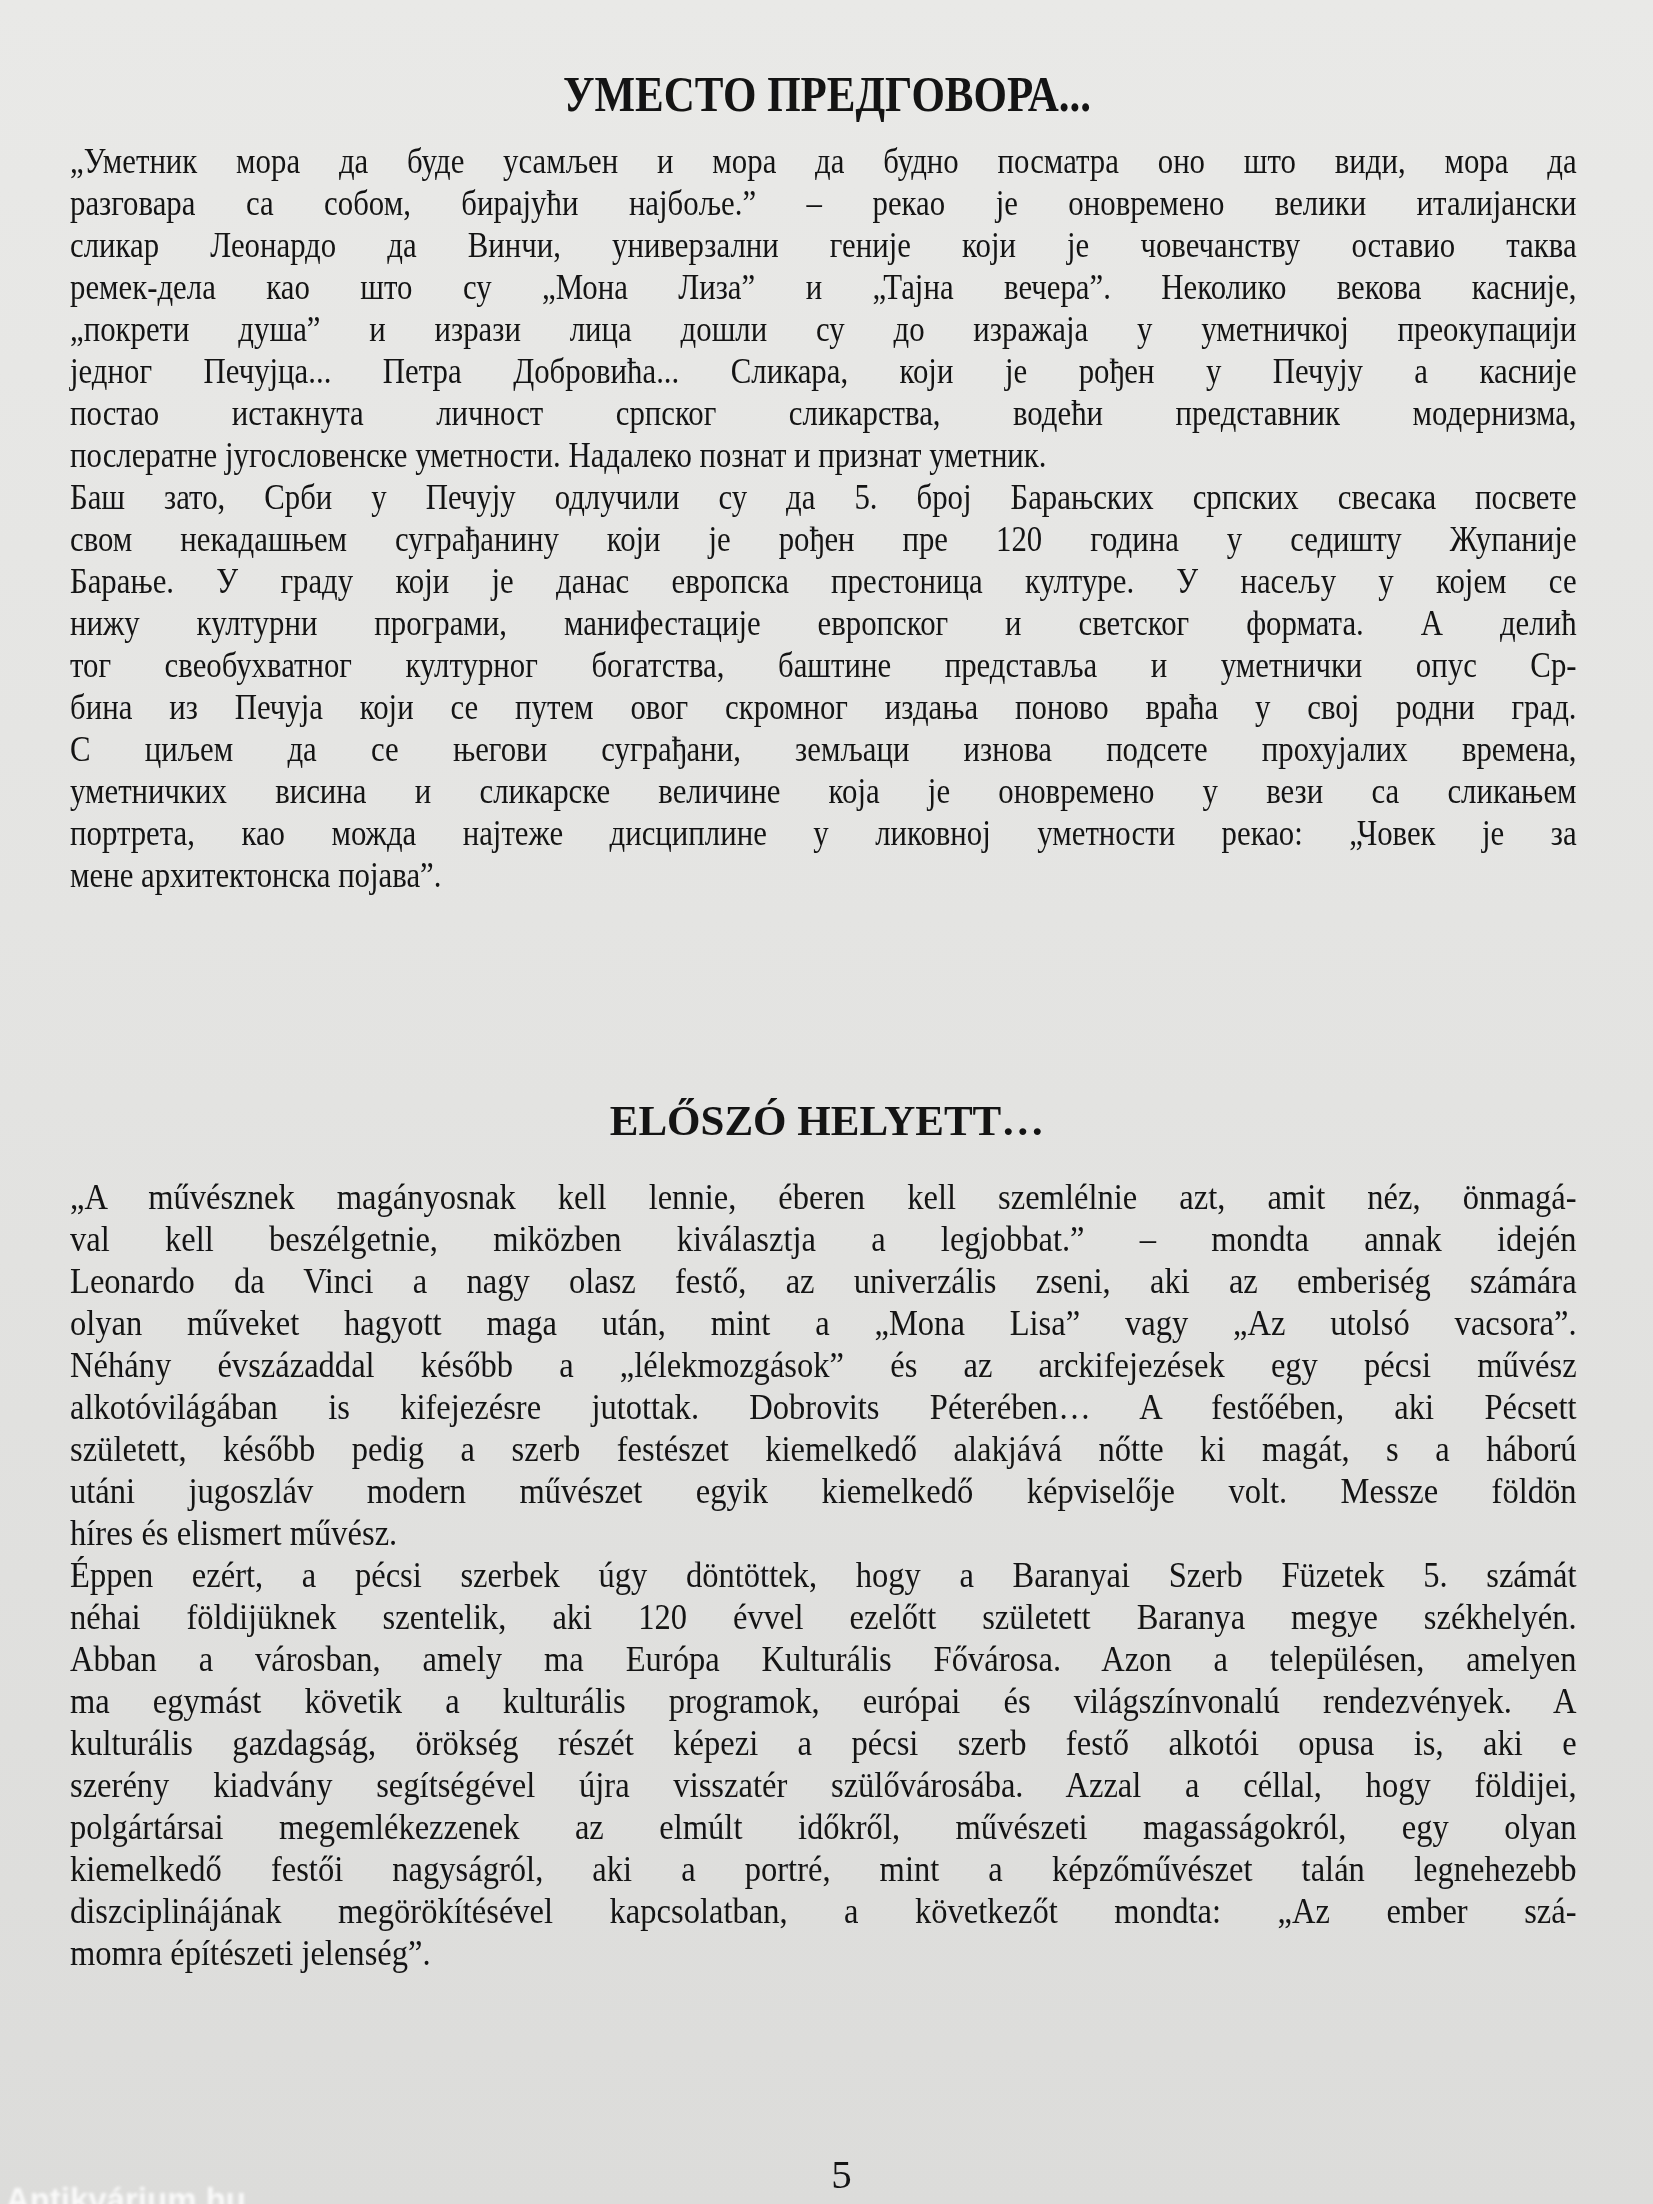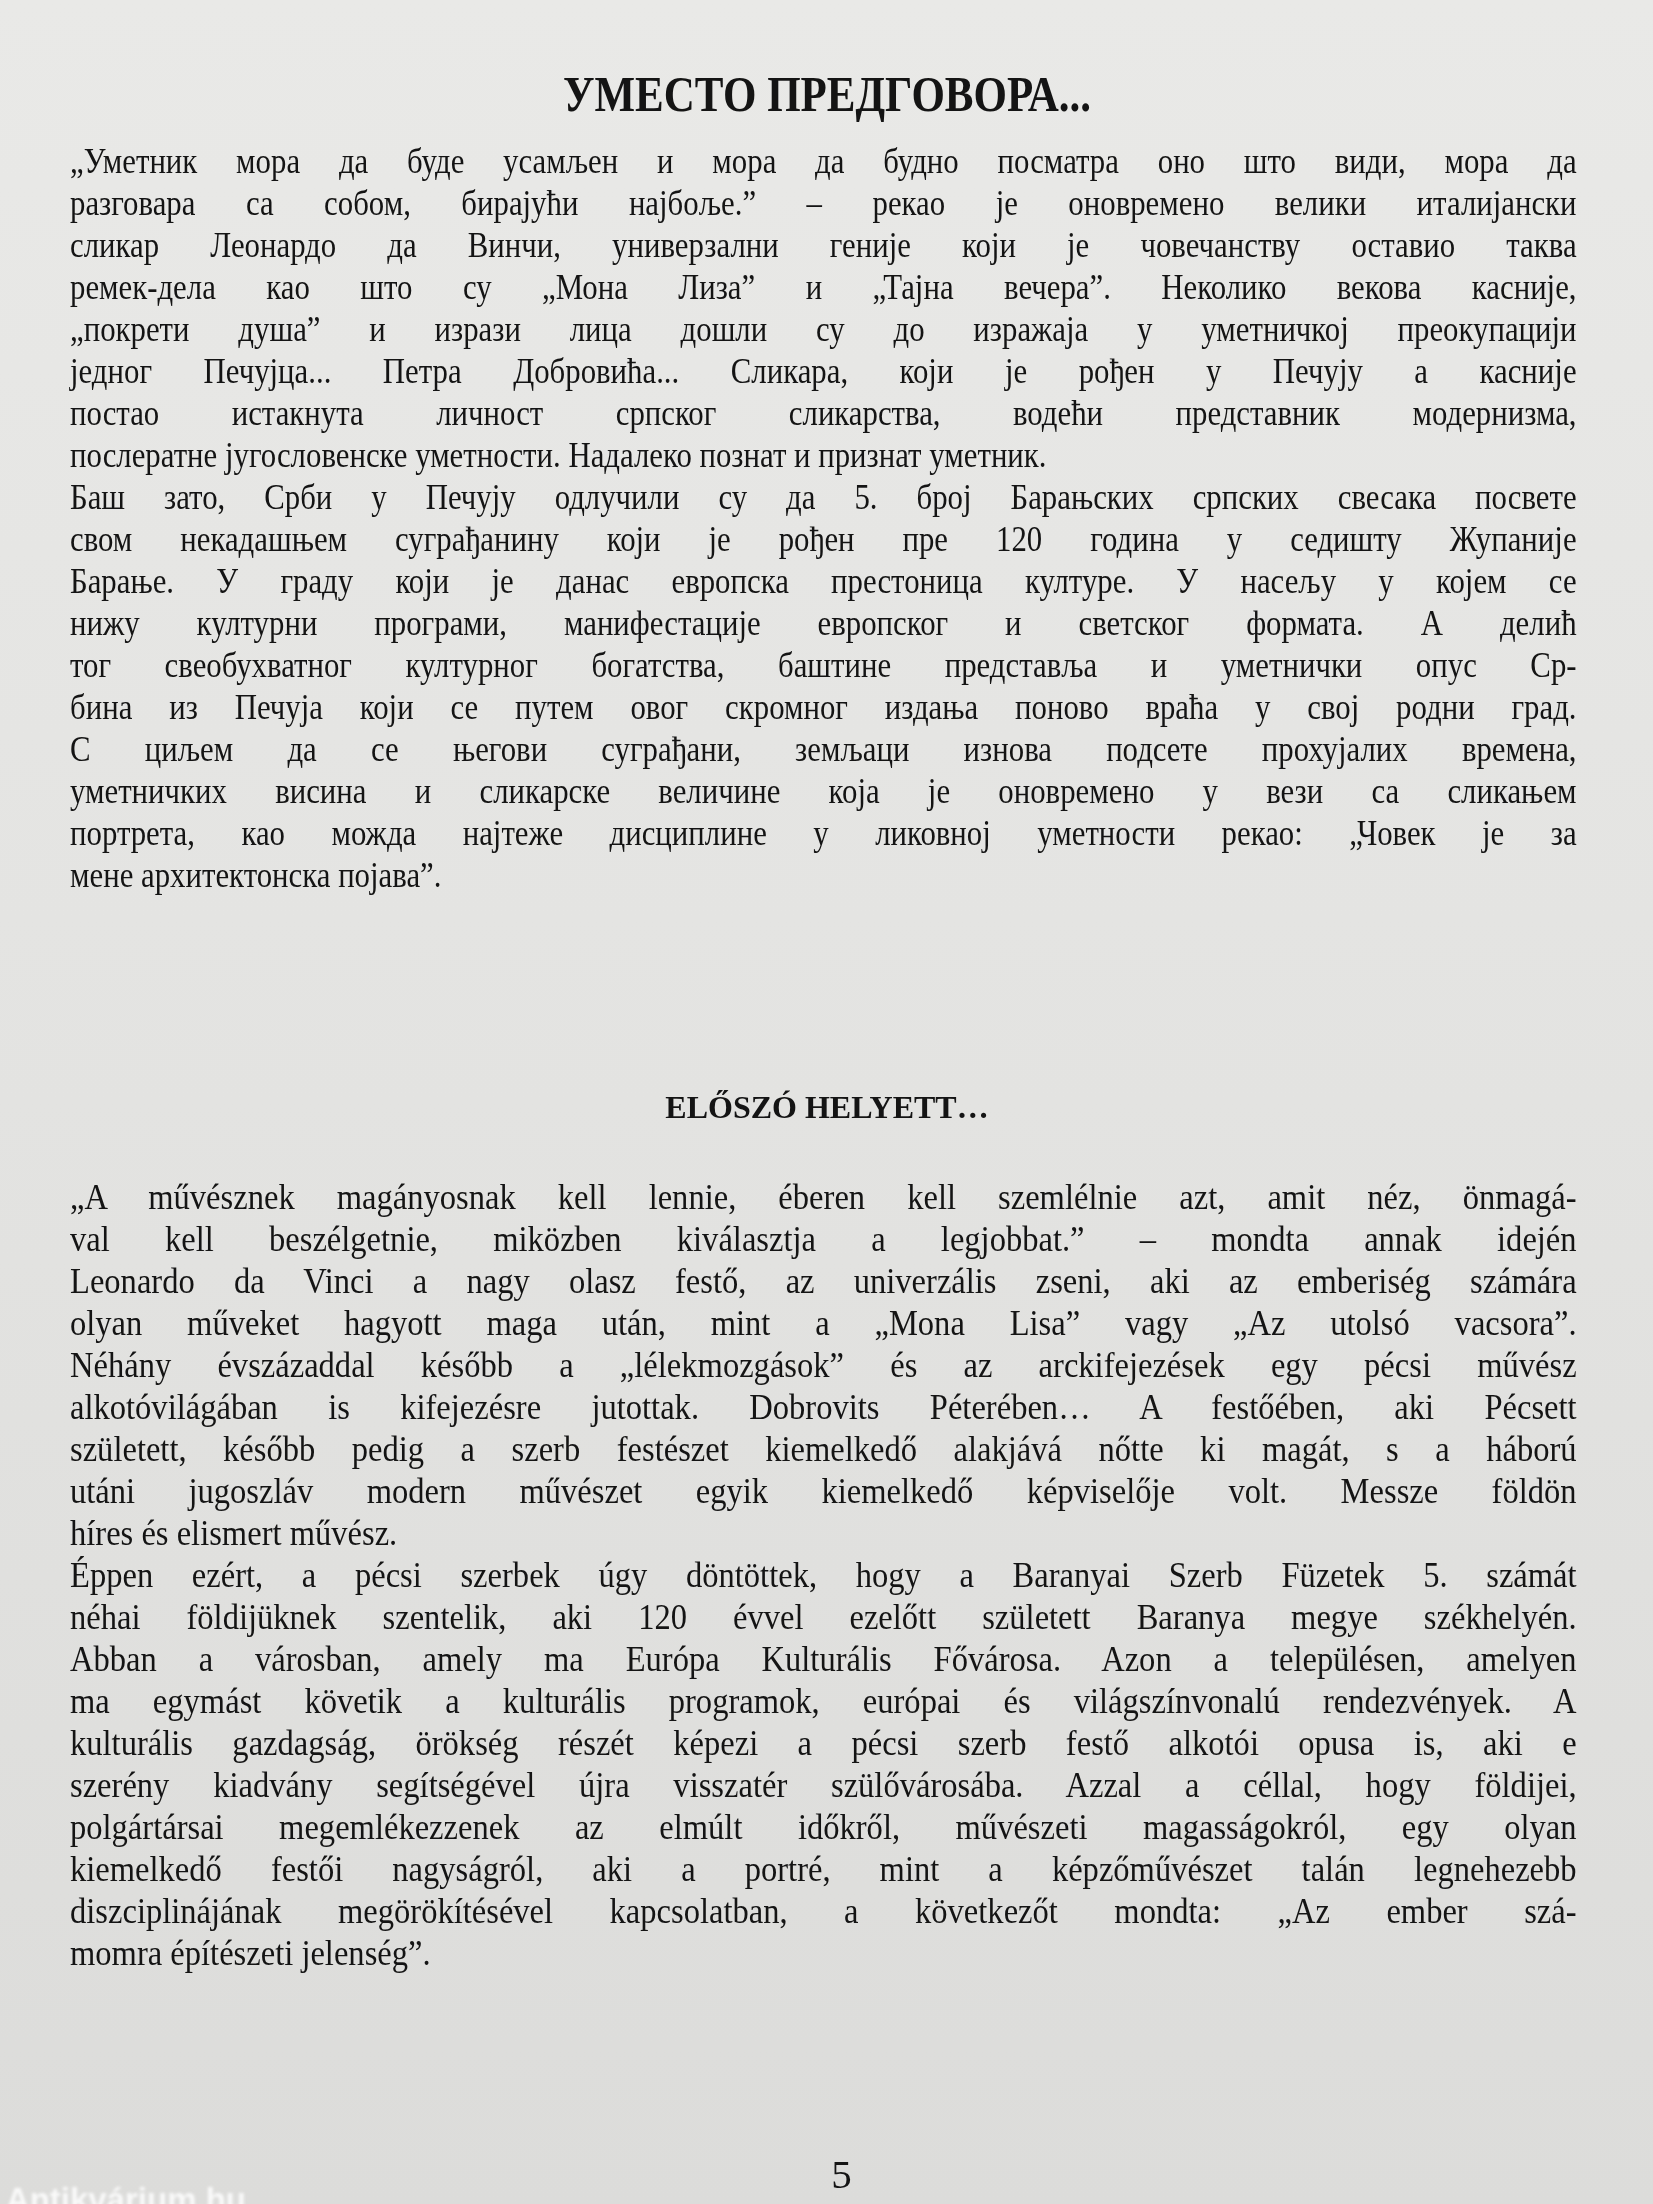--- a/index.html
+++ b/index.html
@@ -33,21 +33,21 @@
       line-height: 1;
       color: #141414;
     }
     .heading-sr {
       top: 35px;
       transform: scaleX(0.86);
       transform-origin: center;
     }
     .heading-hu {
       top: 1070px;
-      font-size: 32px;
+      font-size: 43px;
     }
     .text-block {
       position: absolute;
       left: 70px;
       width: 1506px;
       font-size: 35px;
       line-height: 42px;
       text-align: justify;
       color: #141414;
     }

